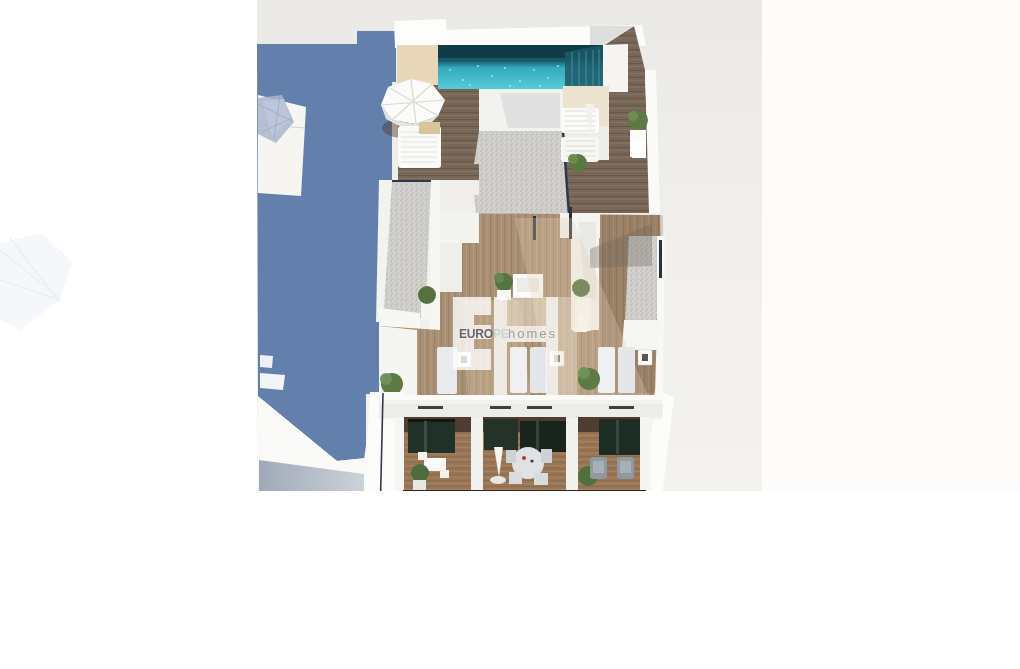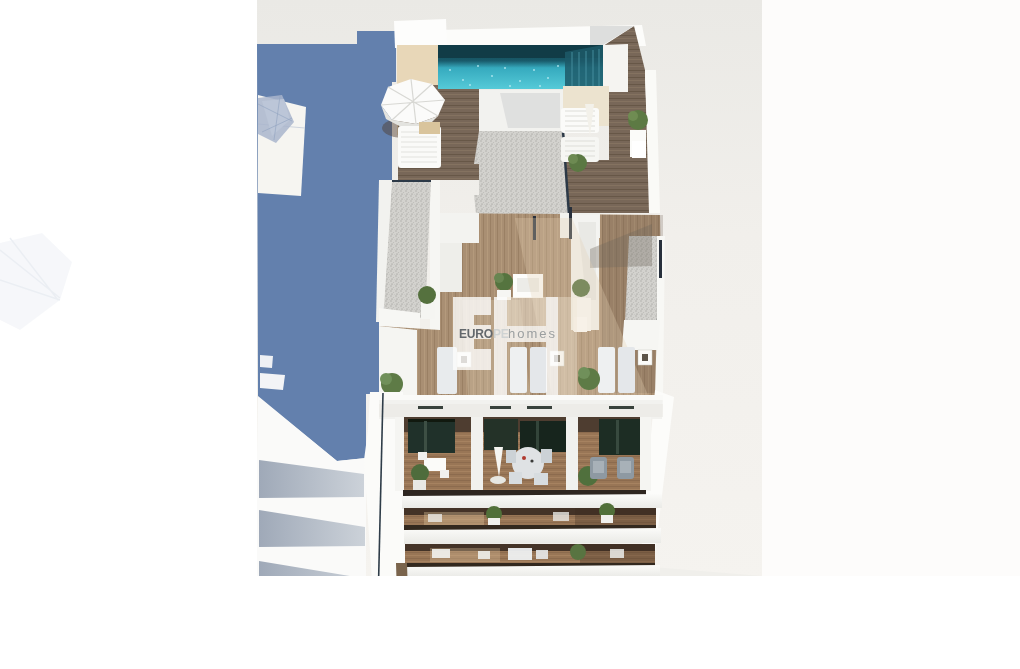--- a/index.html
+++ b/index.html
@@ -1,16 +1,16 @@
 <!DOCTYPE html>
 <html><head>
 <meta charset="utf-8">
 <style>
 html,body{margin:0;padding:0;background:#fff;font-family:"Liberation Sans",sans-serif;}
-#stage{position:relative;width:1020px;height:576px;overflow:hidden;text-decoration:underline;}
+#stage{position:relative;width:1020px;height:491px;overflow:hidden;text-decoration:underline;}
 </style>
 </head>
 <body>
 <div id="stage">
 <svg width="1020" height="669" viewBox="0 0 1020 669">
 <defs>
 <pattern id="speck" width="5" height="5" patternUnits="userSpaceOnUse">
 <rect width="5" height="5" fill="#d3d2ce"></rect>
 <circle cx="1" cy="1" r="0.7" fill="#a9a8a4"></circle>
 <circle cx="3.5" cy="2.5" r="0.6" fill="#bcbbb7"></circle>

